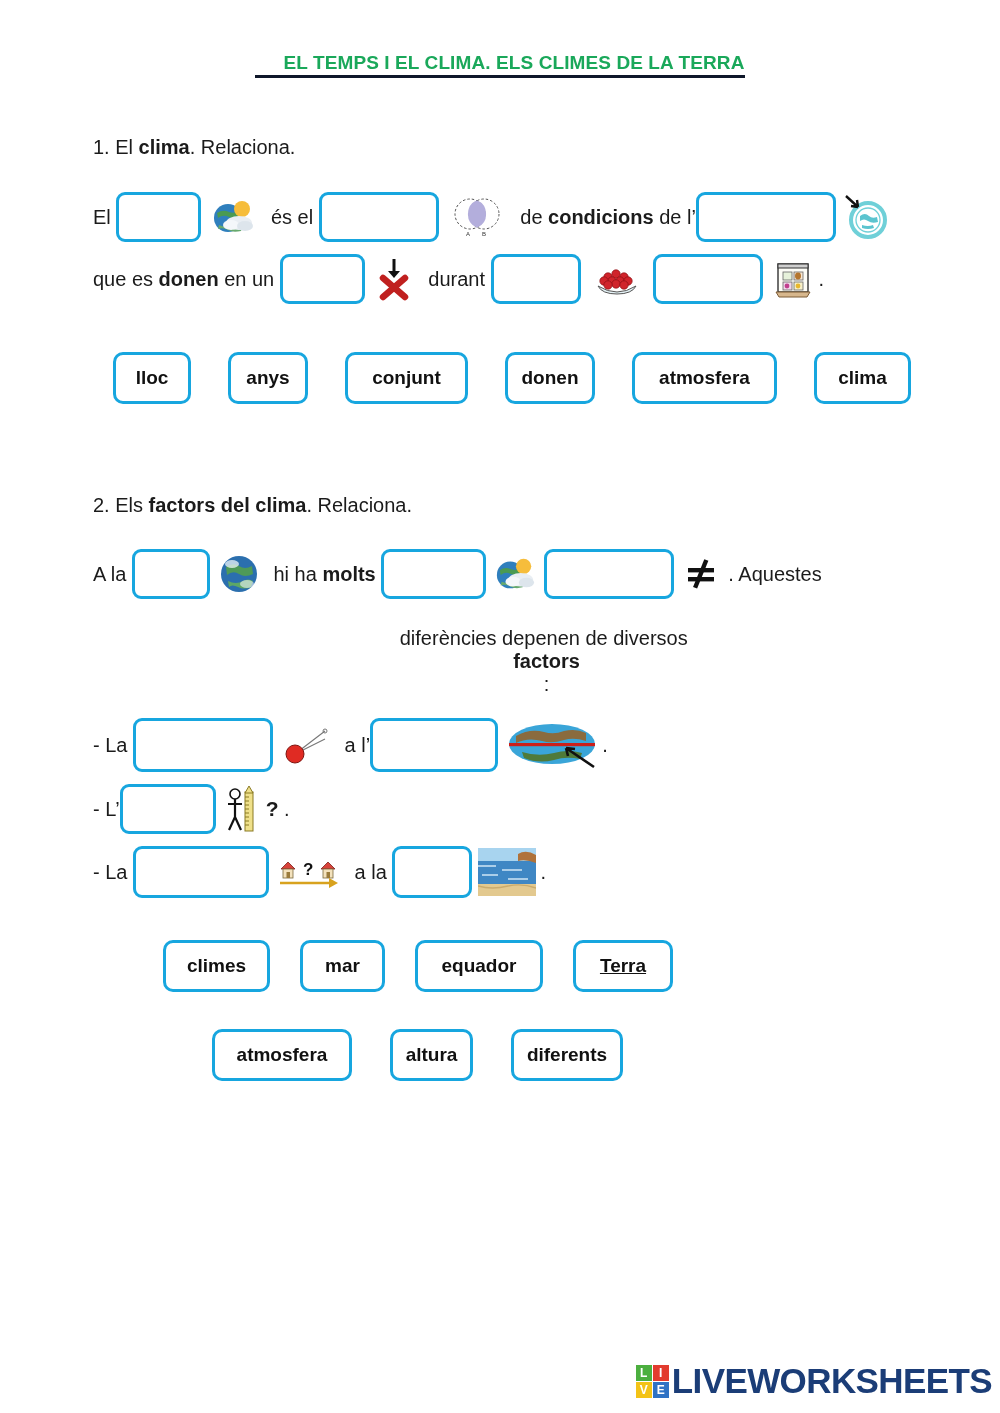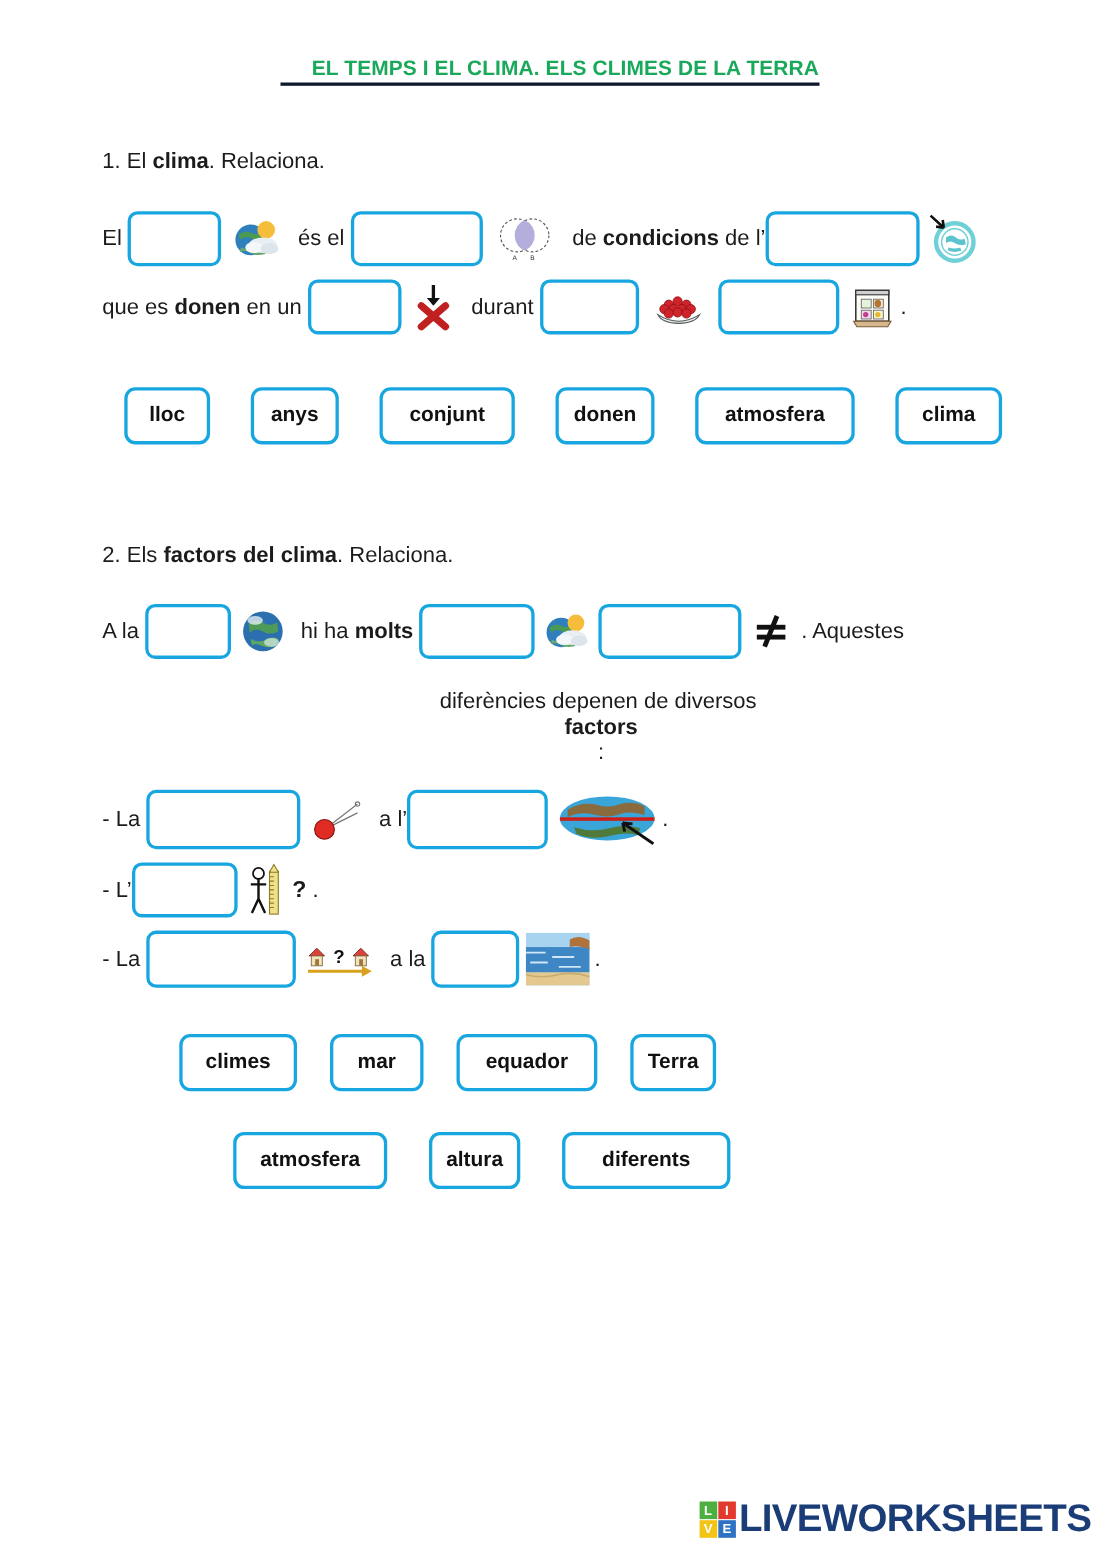--- a/index.html
+++ b/index.html
@@ -387,27 +387,27 @@
         <path d="M0 38 q14 4 30 0 q14 -3 28 2" stroke="#c9ab6d" stroke-width="1.4" fill="none"></path>
       </svg>
     </span>
     <span class="t">.</span>
   </div>
 
   <div class="bank" style="margin-left:163px; margin-top:42px; gap:30px;">
     <div class="chip" style="width:107px;">climes</div>
     <div class="chip" style="width:85px;">mar</div>
     <div class="chip" style="width:128px;">equador</div>
-    <div class="chip" style="width:78px;">Terra</div>
+    <div class="chip" style="width:100px;text-decoration:underline;">Terra</div>
   </div>
 
   <div class="bank" style="margin-left:212px; margin-top:37px; gap:38px;">
     <div class="chip" style="width:140px;">atmosfera</div>
     <div class="chip" style="width:83px;">altura</div>
-    <div class="chip" style="width:153px;">diferents</div>
+    <div class="chip" style="width:112px;">diferents</div>
   </div>
 
   <div class="logo">
     <div class="logo-grid">
       <div class="logo-cell" style="background:#4caf3f;">L</div>
       <div class="logo-cell" style="background:#e23b2e;">I</div>
       <div class="logo-cell" style="background:#f3c316;">V</div>
       <div class="logo-cell" style="background:#2f72c4;">E</div>
     </div>
     <div class="logo-text">LIVEWORKSHEETS</div>

